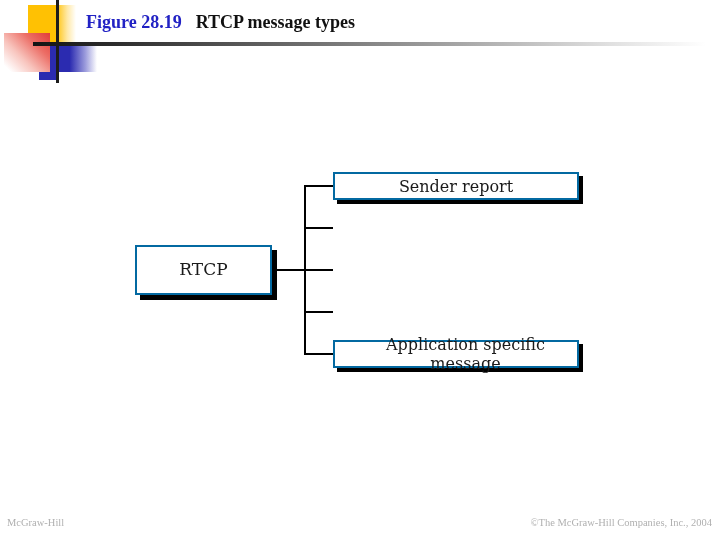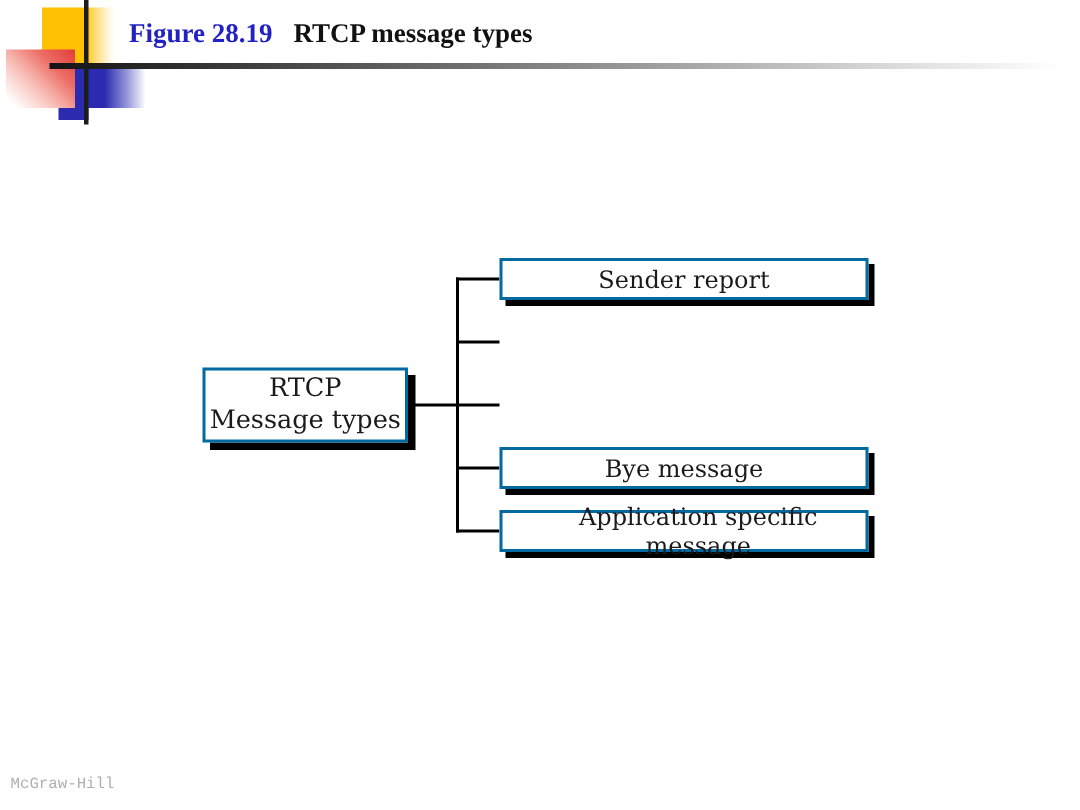--- a/index.html
+++ b/index.html
@@ -78,21 +78,21 @@
   .trunk        { left: 304px; top: 185px; width: 2px;  height: 170px; }
   .stub-sender  { left: 304px; top: 185px; width: 29px; height: 2px; }
   .stub-receiver{ left: 304px; top: 227px; width: 29px; height: 2px; }
   .root-conn    { left: 272px; top: 269px; width: 61px; height: 2px; }
   .stub-bye     { left: 304px; top: 311px; width: 29px; height: 2px; }
   .stub-app     { left: 304px; top: 353px; width: 29px; height: 2px; }
 
   
   .footer-left, .footer-right {
     position: absolute; top: 517px;
-    font-family: Liberation Mono, monospace;
+    font-family: Liberation Serif, serif;
     font-size: 10.5px; color: #b0b0b0; white-space: nowrap;
   }
   .footer-left  { left: 7px; }
   .footer-right { right: 8px; }
 </style>
 </head>
 <body>
 
 <div class="slide">
 
@@ -109,22 +109,21 @@
 
   <div class="line trunk"></div>
   <div class="line stub-sender"></div>
   <div class="line stub-receiver"></div>
   <div class="line root-conn"></div>
   <div class="line stub-bye"></div>
   <div class="line stub-app"></div>
 
   <div class="dbox root-box">
     <span>RTCP</span>
-    <span>Message types</span>
   </div>
 
   <div class="dbox child-box c0">Sender report</div>
-  <div class="dbox child-box c3">Bye message</div>
   <div class="dbox child-box c4">Application specific message</div>
 
   <div class="footer-left">McGraw-Hill</div>
+  <div class="footer-right">©The McGraw-Hill Companies, Inc., 2004</div>
 
 </div>
 
 </body></html>

